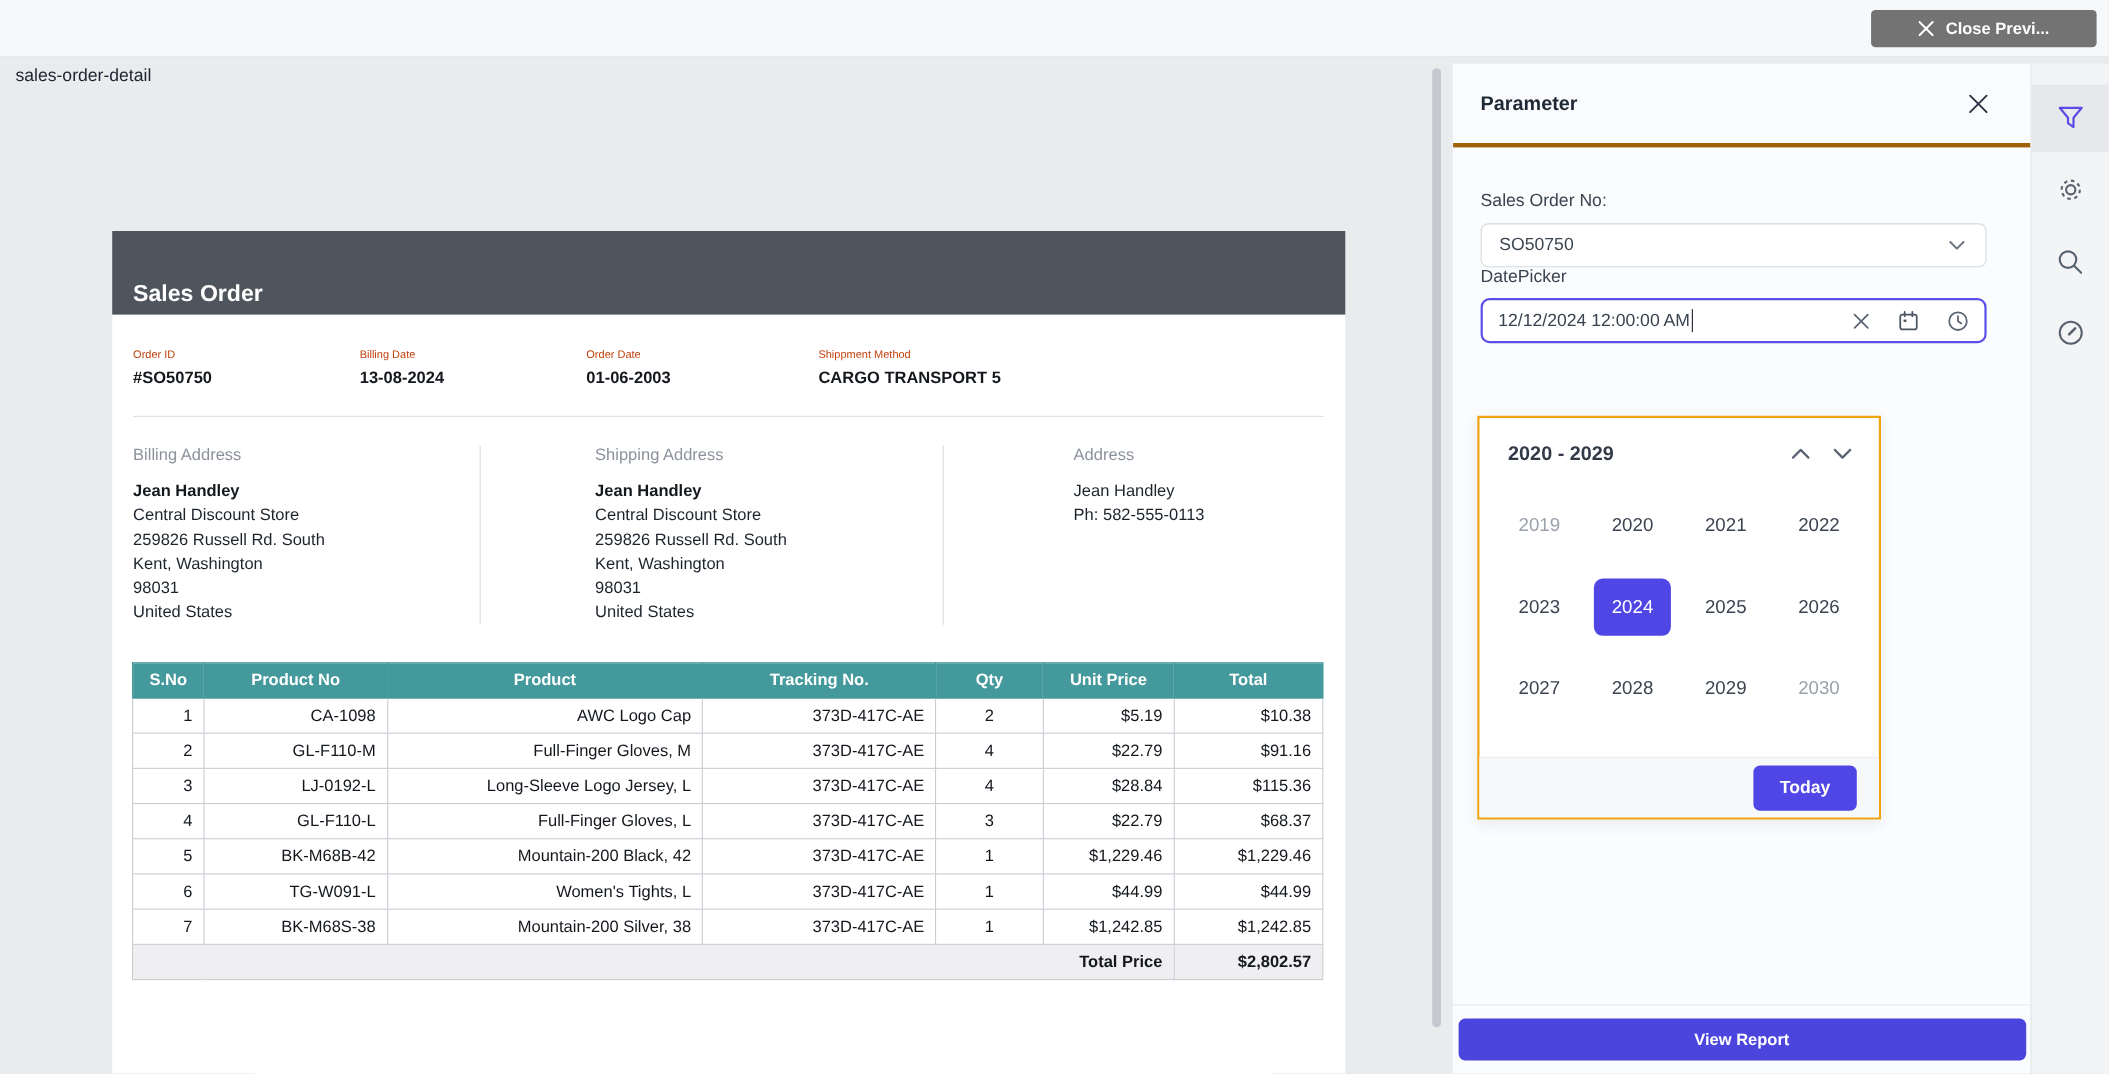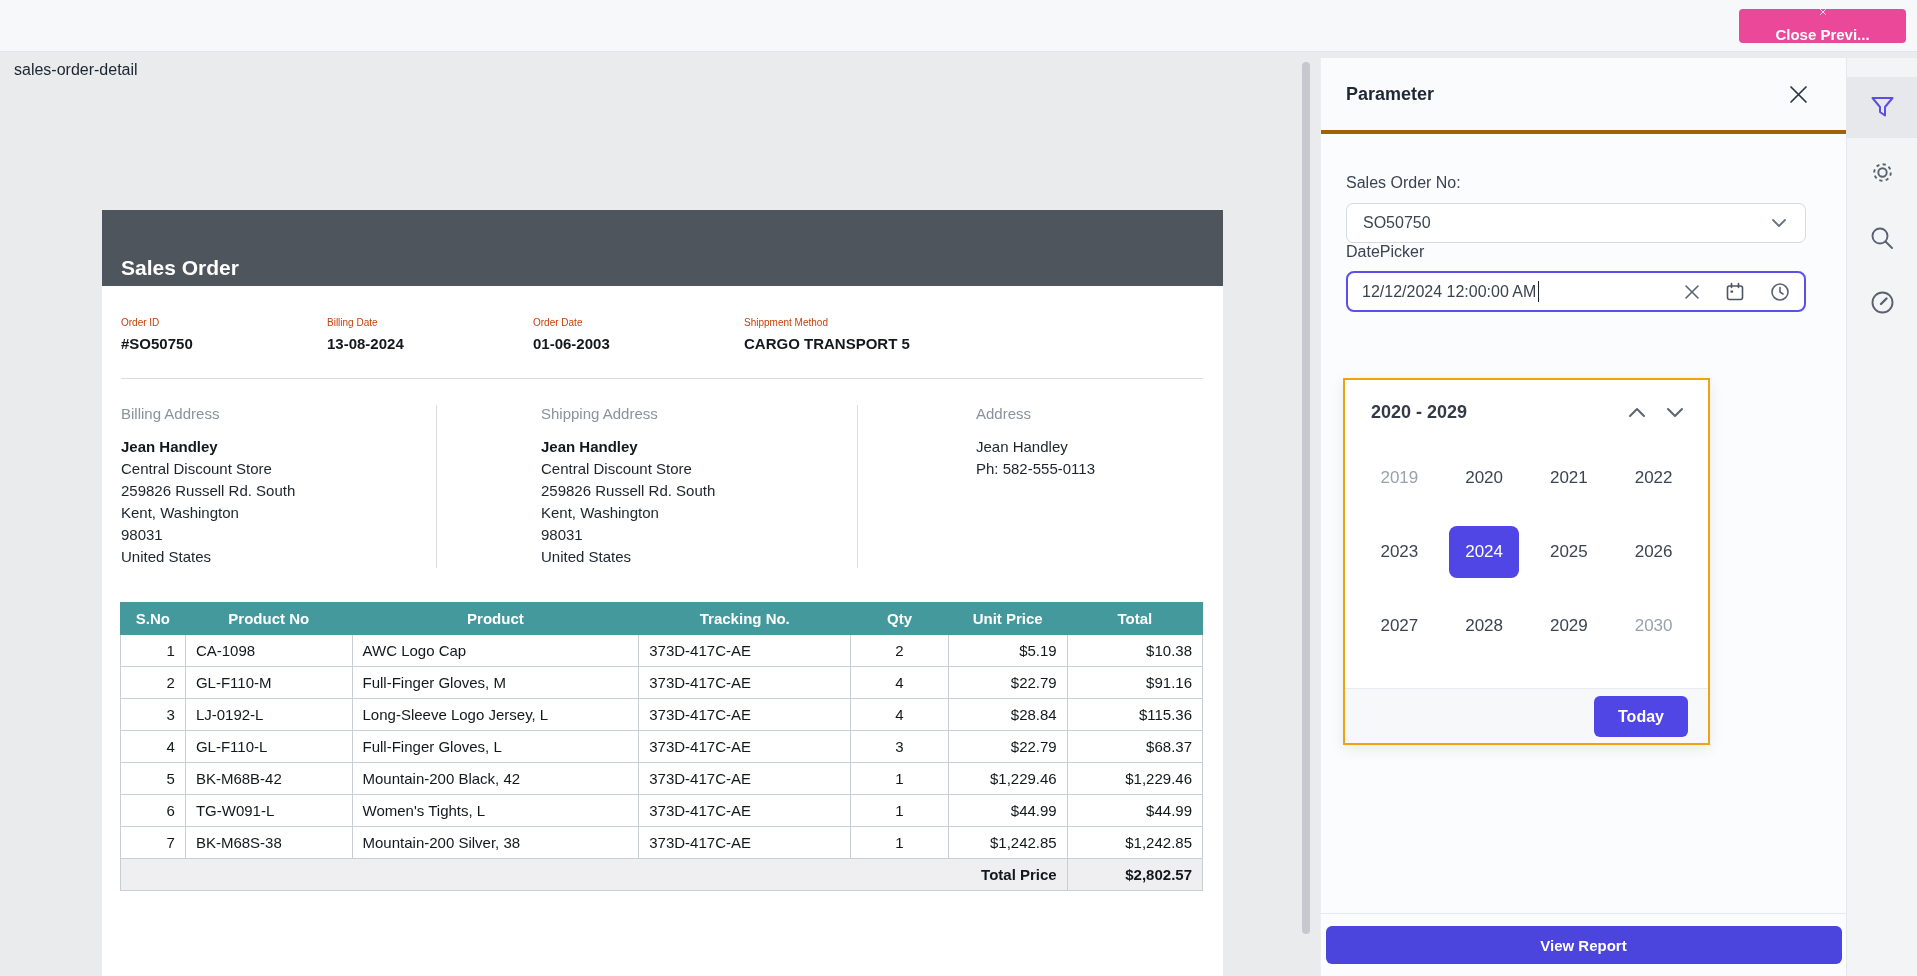--- a/index.html
+++ b/index.html
@@ -6,24 +6,24 @@
   html,body { width:1917px; height:976px; overflow:hidden; }
   body {
     font-family:"Liberation Sans","DejaVu Sans",sans-serif;
     background:#e9ebed; position:relative; color:#20262e;
   }
   
   .topbar { position:absolute; left:0; top:0; width:1917px; height:52px;
     background:#f7f8fa; border-bottom:1px solid #e2e5e9; z-index:30; }
   .topbar-title { position:absolute; left:14px; top:0; line-height:52px;
     font-size:16px; color:#1c2430;margin-top:44px; }
-  .close-btn { position:absolute; right:11px; top:9px; height:34px; width:167px;
-    background:#ec4899; border:none; border-radius:4px; color:#fff; font-size:15px;
+  .close-btn { position:absolute; right:11px; top:9px; height:34px; width:205px;
+    background:#737373; border:none; border-radius:4px; color:#fff; font-size:15px;
     font-weight:600; display:flex; align-items:center; justify-content:center; gap:11px;
-    font-family:inherit; cursor:pointer;flex-direction:column; }
+    font-family:inherit; cursor:pointer; }
   
   .paper { position:absolute; left:102px; top:210px; width:1121px; height:766px;
     background:#fff; }
   .banner { height:76px; background:#4e555c; display:flex; align-items:center; }
   .banner-title { color:#fff; font-size:21px; font-weight:700; padding-left:19px;margin-top:40px; }
   .info-row { display:grid; grid-template-columns:206px 206px 211px 241px 1fr;
     padding:31px 20px 26px 19px; }
   .lbl { font-size:10px; color:#c2410c; }
   .info-val { font-size:15px; font-weight:700; color:#14181d; margin-top:7px; }
   .hr { border-top:1px solid #d9dce0; margin:0 20px 0 19px; }
@@ -36,21 +36,21 @@
   .addr-line { font-size:15px; color:#1d242c; line-height:22px; }
   
   table.items { border-collapse:collapse; margin:4px 20px 0 18px;
     width:calc(100% - 38px); font-size:15px; table-layout:fixed; }
   table.items th { background:#44999c; color:#fff; font-weight:700;
     padding:7px 8px; text-align:center; border:1px solid #44999c;
     border-left:1px solid rgba(255,255,255,.8); }
   table.items th:first-child { border-left:1px solid #44999c; }
   table.items td { border:1px solid #c9ced3; padding:7px 10px; color:#14181d;
     background:#fff; white-space:nowrap; overflow:hidden; }
-  table.items .al-left { text-align:left; }
+  table.items .al-left { text-align:right; }
   table.items .al-right { text-align:right; }
   table.items .al-center { text-align:center; }
   table.items tfoot td { background:#efeff1; font-weight:700; }
   .c0{width:6%;} .c1{width:15.4%;} .c2{width:26.5%;} .c3{width:19.6%;}
   .c4{width:9%;} .c5{width:11%;} .c6{width:12.5%;}
   
   .vscroll { position:absolute; left:1300px; top:58px; width:12px; height:918px; }
   .vthumb { position:absolute; left:2px; top:4px; width:8px; height:872px;
     background:#c5c9cf; border-radius:4px; }
   

